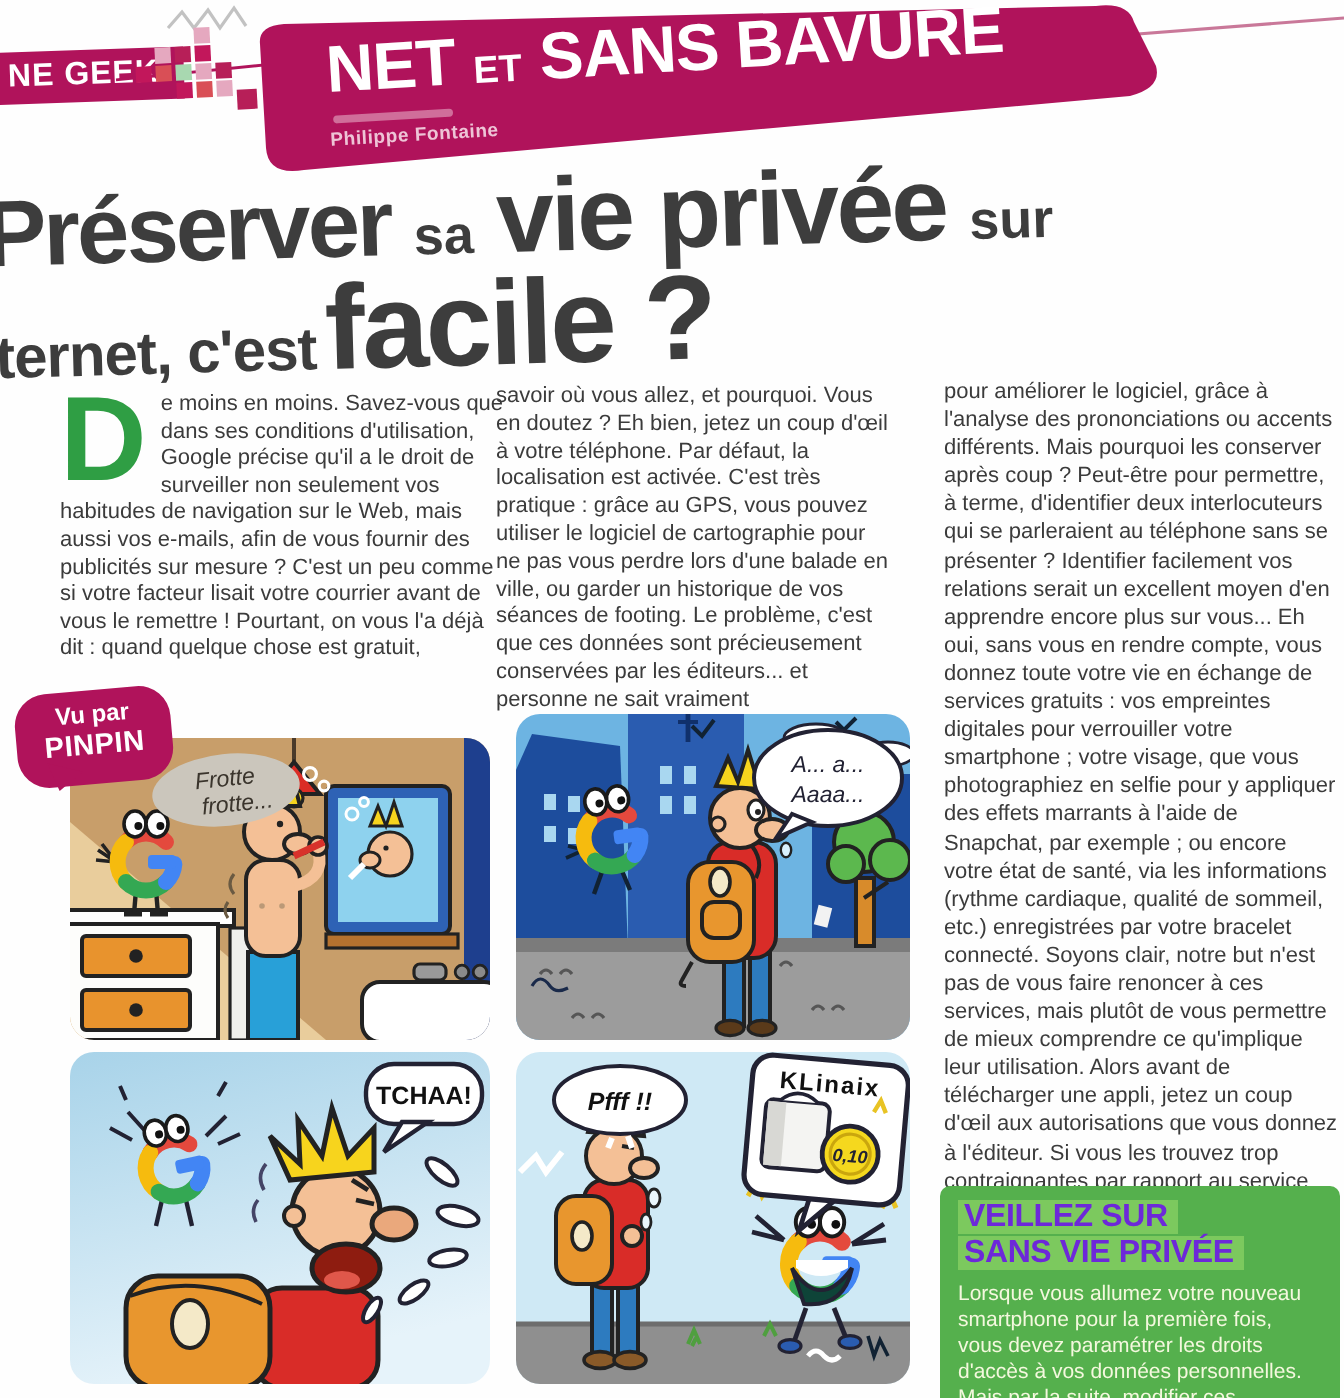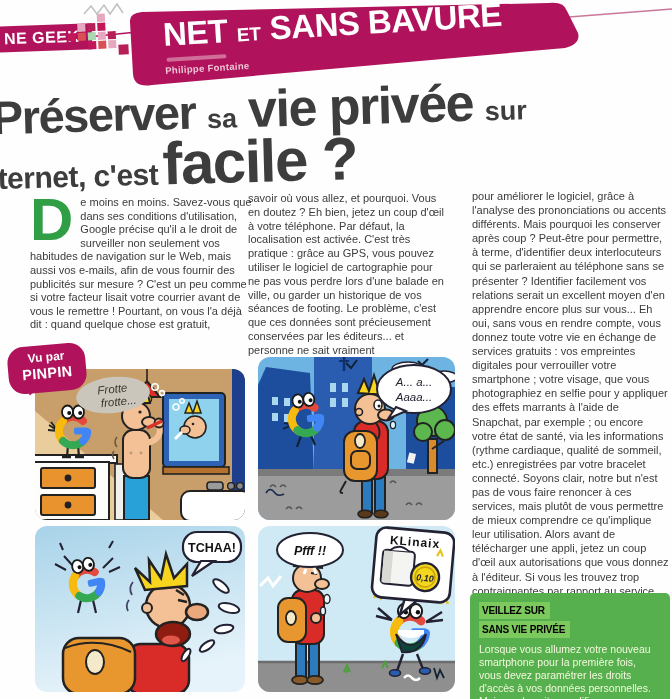--- a/index.html
+++ b/index.html
@@ -45,21 +45,21 @@
   .badge:after{content:'';position:absolute;left:11px;bottom:-11px;border:9px solid transparent;
                border-top:12px solid #b0135b;transform:rotate(18deg);}
   .badge-l1{font-size:12px;font-weight:bold;line-height:15px;}
   .badge-l2{font-size:14.5px;font-weight:bold;line-height:16px;letter-spacing:.3px;}
   .panel{position:absolute;z-index:2;}
 
   
   .tipbox{position:absolute;left:470px;top:593px;width:200px;height:112px;background:#55b04d;
           border-radius:5px;box-sizing:border-box;}
   .tip-title{padding:7px 0 2px 9px;}
-  .tip-title span{display:inline-block;background:#7cc95e;color:#000000;font-weight:bold;font-size:10px;
+  .tip-title span{display:inline-block;background:#7cc95e;color:#6d28d9;font-weight:bold;font-size:16px;
                   letter-spacing:-.2px;padding:1px 5px 0 3px;line-height:16px;}
   .tip-body{padding:3px 9px 0 9px;color:#f4f8de;font-size:10.5px;line-height:13px;}
 
   .scan-squiggle{position:absolute;left:78px;top:0;}
   .pink-line{position:absolute;left:0;top:0;}
 </style>
 </head>
 <body>
 
 <div class="page">

